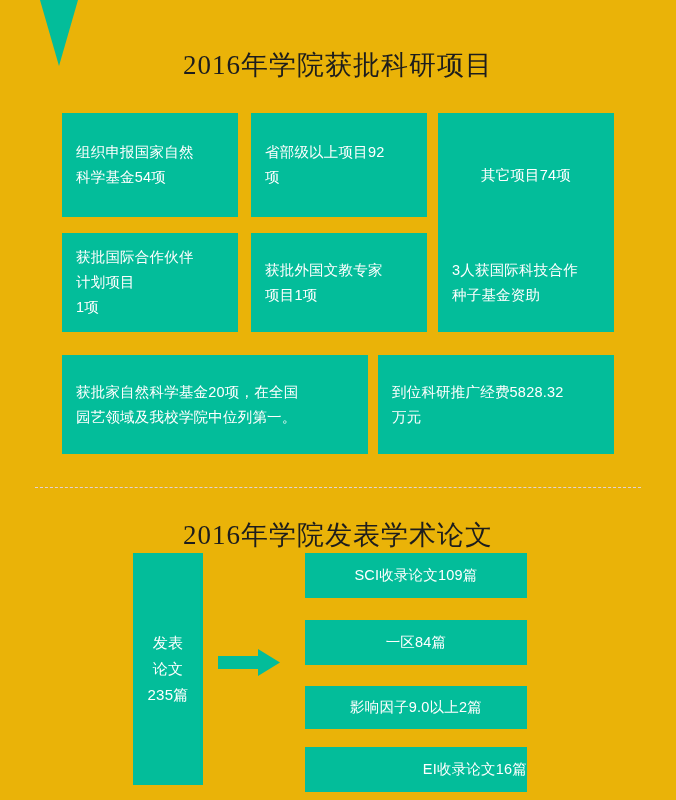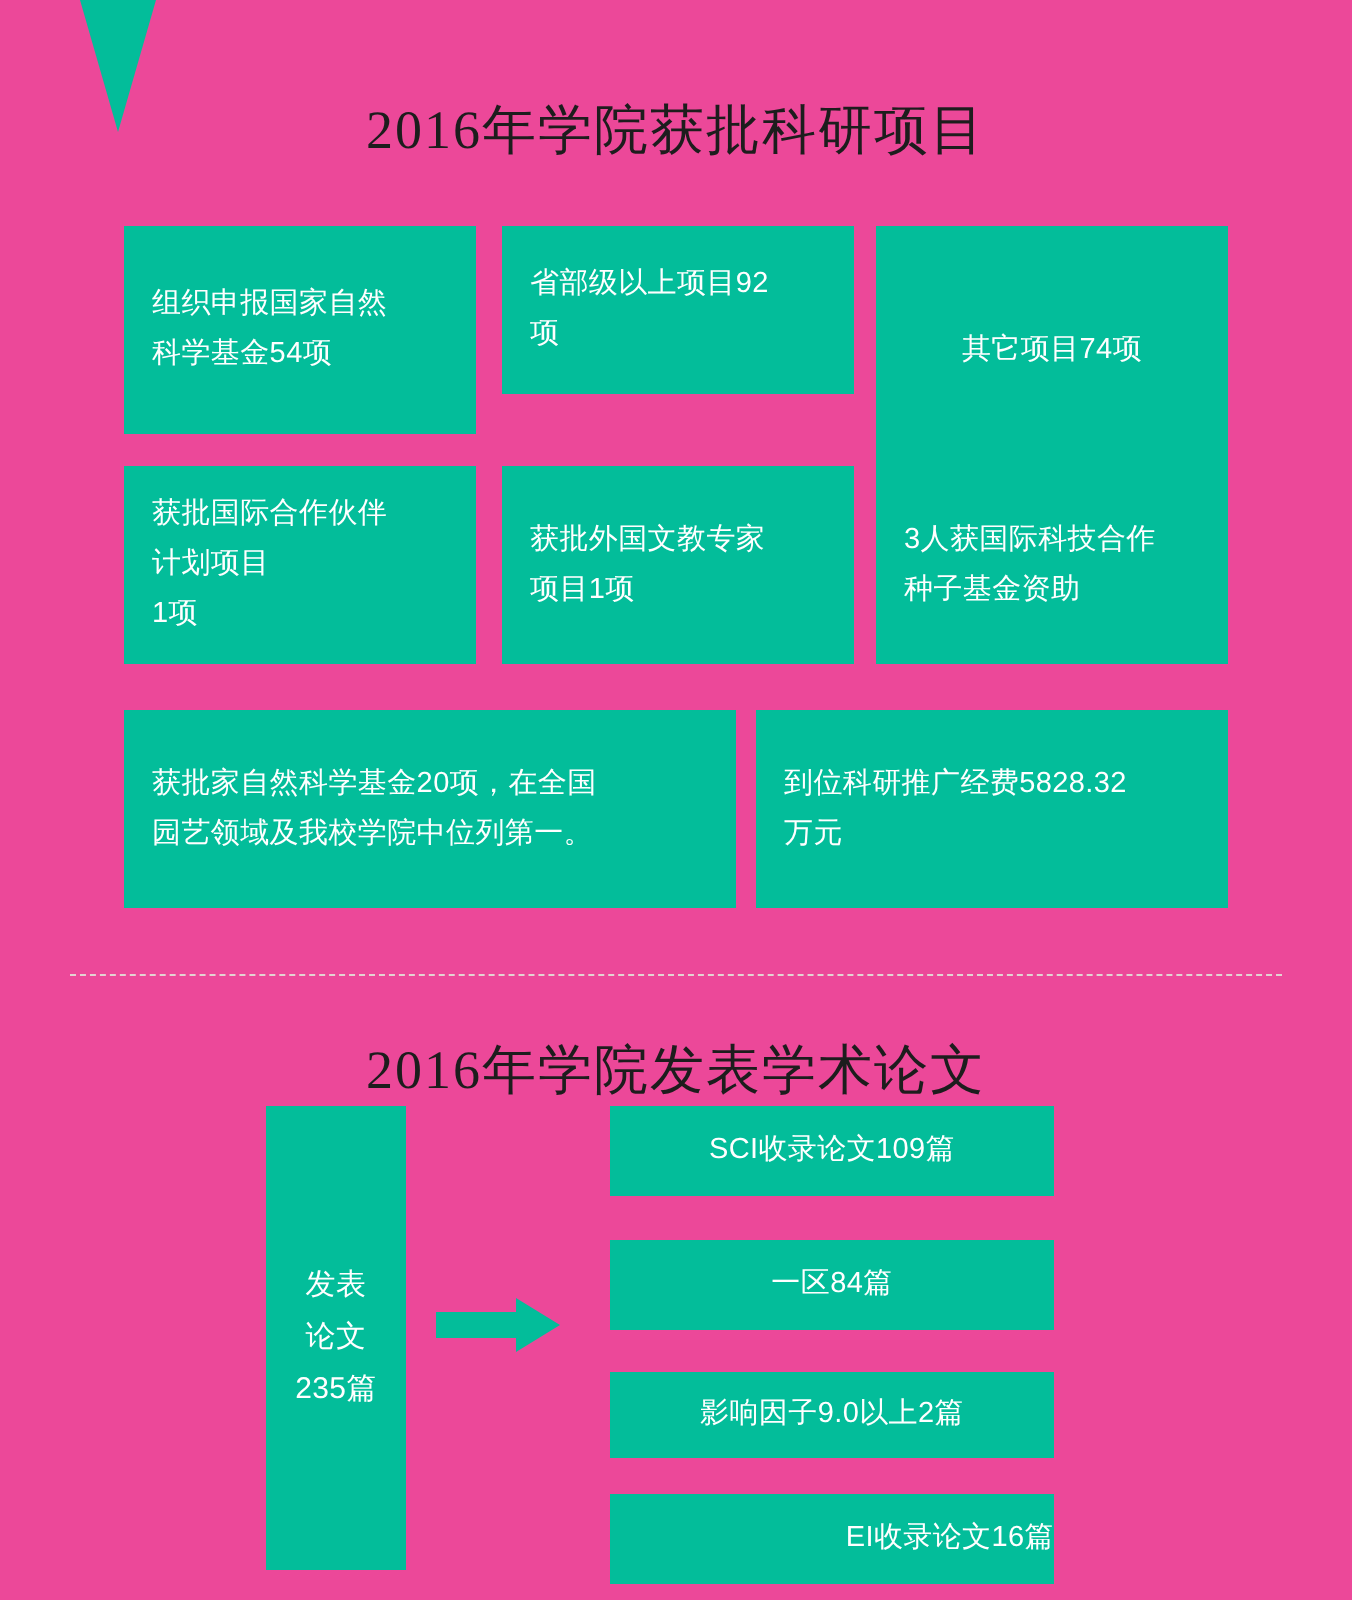--- a/index.html
+++ b/index.html
@@ -11,21 +11,21 @@
     height: 800px;
     background: #f5f5f5;
     font-family: "Liberation Sans", "DejaVu Sans", sans-serif;
     overflow: hidden;
     position: relative;
   }
   .page {
     position: relative;
     width: 676px;
     height: 800px;
-    background: #ec4899;
+    background: #eab308;
   }
 
   
   .triangle-mark {
     position: absolute;
     left: 40px;
     top: 0px;
     width: 0;
     height: 0;
     border-left: 19px solid transparent;
@@ -84,21 +84,21 @@
   
   .card.center {
     display: flex;
     align-items: center;
     justify-content: center;
     text-align: center;
   }
 
   
   #card-nsfc-apply   { left: 62px;  top: 113px; width: 176px; height: 104px; }
-  #card-provincial   { left: 251px; top: 113px; width: 176px; height: 84px; }
+  #card-provincial   { left: 251px; top: 113px; width: 176px; height: 104px; }
   #card-other        { left: 438px; top: 113px; width: 176px; height: 124px; }
 
   #card-intl-partner { left: 62px;  top: 233px; width: 176px; height: 99px; }
   #card-foreign-exp  { left: 251px; top: 233px; width: 176px; height: 99px; }
   #card-seed-fund    { left: 438px; top: 233px; width: 176px; height: 99px; }
 
   #card-nsfc-granted { left: 62px;  top: 355px; width: 306px; height: 99px; }
   #card-funding      { left: 378px; top: 355px; width: 236px; height: 99px; }
 
   

